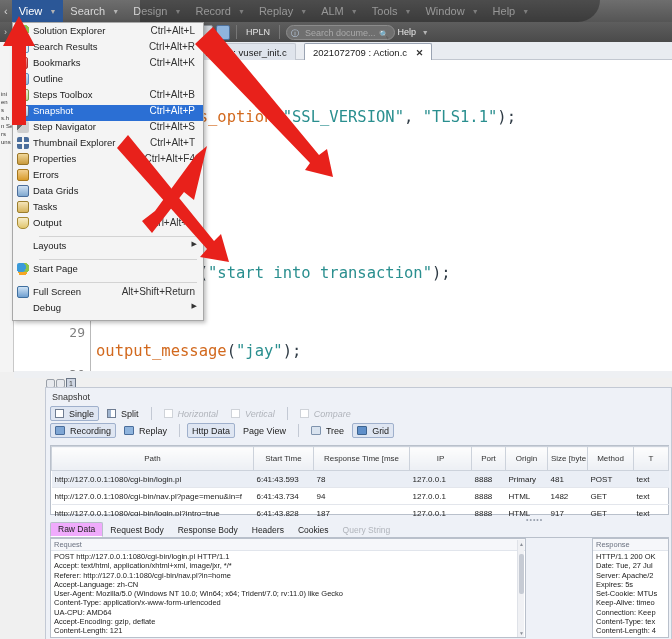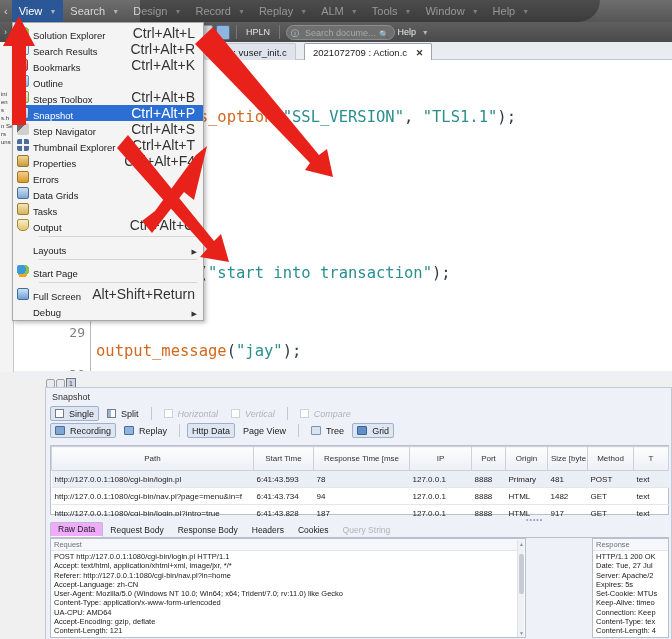--- a/index.html
+++ b/index.html
@@ -164,24 +164,24 @@
   }
   .vscroll .thumb{ position:absolute; left:1px; top:14px; width:5px; height:40px; background:#c6cbd4; border-radius:2px;}
   .vscroll .ar{ position:absolute; left:1px; font-size:5px; color:#8a8f98; text-align:center; width:5px;}
 
   
   .dropdown {
     position:absolute; left:12px; top:22px; width:192px;
     background:#f4f4f4; border:1px solid #a8a8a8; box-shadow:2px 2px 4px rgba(0,0,0,0.25);
     padding:2px 0; z-index:50;
   }
-  .mrow { height:16px; display:flex; align-items:flex-end; font-size:9.5px; color:#1a1a1a; position:relative; }
+  .mrow { height:16px; display:flex; align-items:flex-start; font-size:9.5px; color:#1a1a1a; position:relative; }
   .mrow .mico { width:20px; text-align:center; }
   .mrow .mlbl { flex:1; white-space:nowrap; }
-  .mrow .macc { font-size:14px; color:#333; padding-right:8px; white-space:nowrap; }
+  .mrow .macc { font-size:10px; color:#333; padding-right:8px; white-space:nowrap; }
   .mrow .arr { position:absolute; right:6px; font-size:7px; color:#333;}
   .mrow.hl { background:#2b6fd4; color:#ffffff; }
   .mrow.hl .macc { color:#ffffff; }
   .msep { height:1px; background:#d3d3d3; margin:3px 6px 3px 26px; }
 
   
   .g { display:inline-block; width:12px; height:12px; border-radius:2px; }
 
   
   .arrows { position:absolute; left:0; top:0; width:672px; height:639px; pointer-events:none; z-index:80;}

